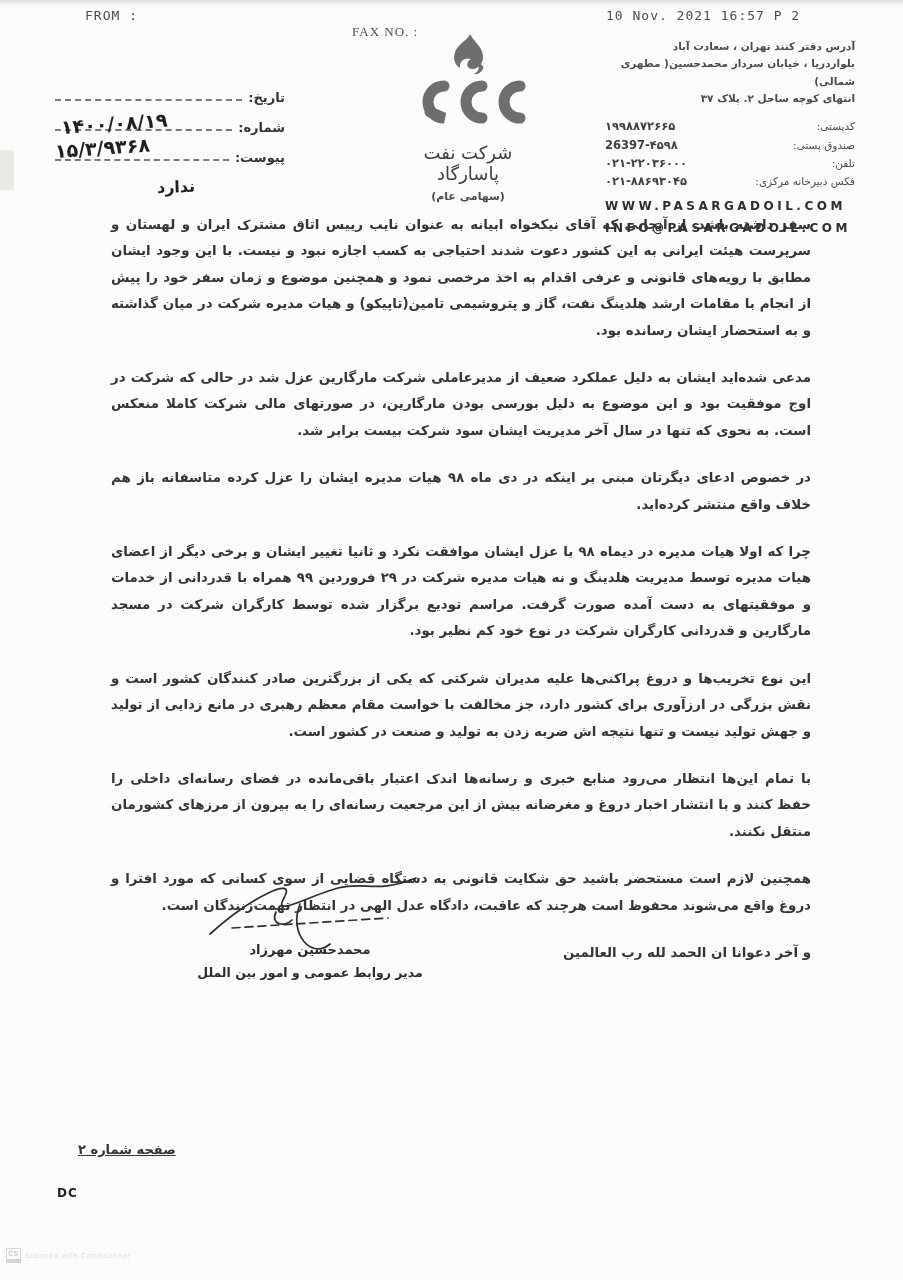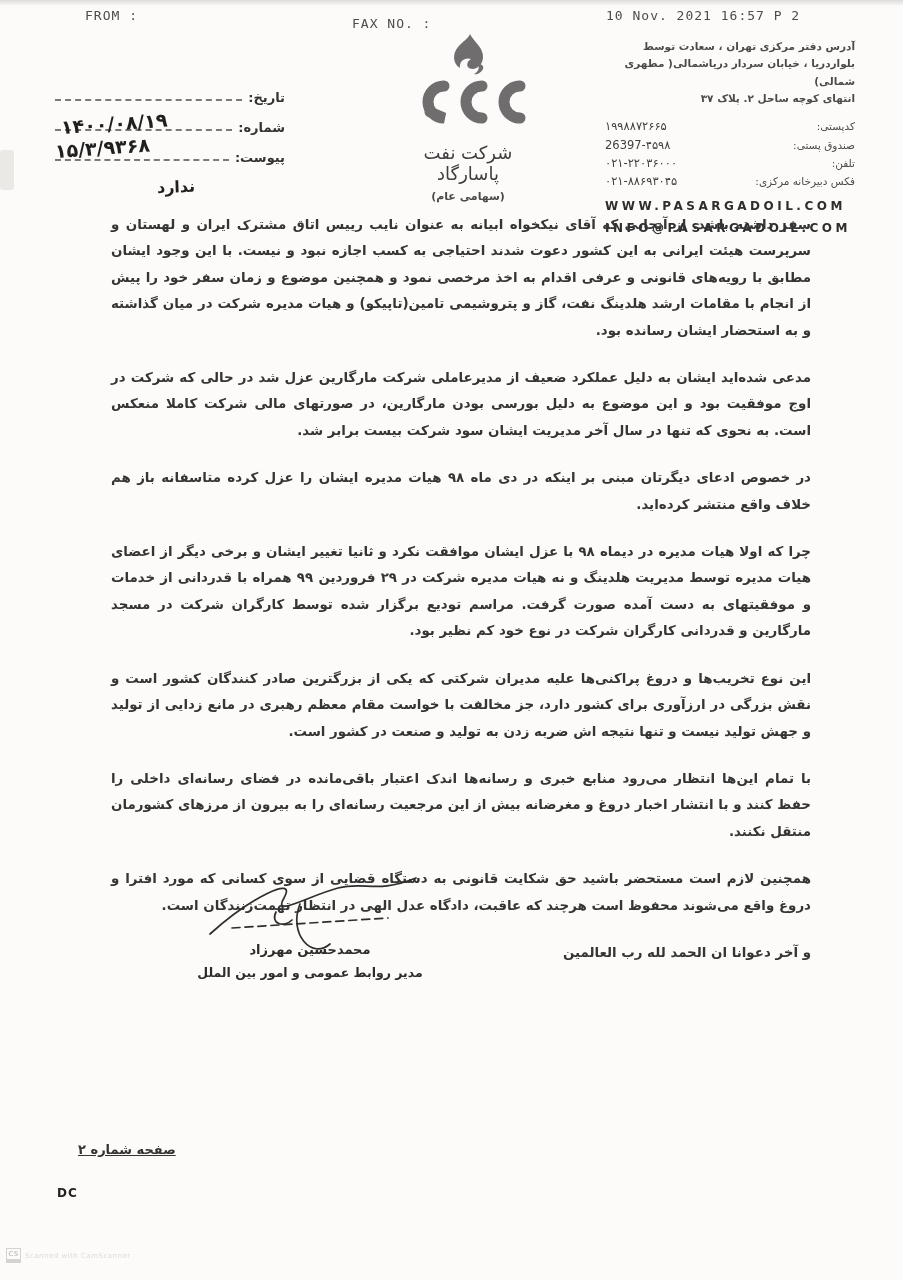--- a/index.html
+++ b/index.html
@@ -7,34 +7,34 @@
     position:relative;width:903px;height:1280px;margin:0 auto;
     background:#fcfbf9;overflow:hidden;
     font-family:"DejaVu Sans",sans-serif;color:#3a3a3a;
   }
   .page::before{content:"";position:absolute;left:0;top:0;right:0;height:6px;
     background:linear-gradient(#dcdcdc,rgba(250,250,248,0));}
   
   .fax-header{position:absolute;top:8px;left:0;width:100%;height:24px;
     font-family:"DejaVu Sans Mono",monospace;font-size:13px;color:#4c4c4c;letter-spacing:1px;}
   .fax-from{position:absolute;left:85px;top:0;}
-  .fax-no{position:absolute;left:352px;top:8px;}
+  .fax-no{position:absolute;left:352px;top:16px;font-family:Liberation Serif, serif;}
   .fax-time{position:absolute;left:606px;top:0;}
   
   .logo-wrap{position:absolute;left:398px;top:34px;width:140px;text-align:center;}
   .logo-svg{display:block;margin:0 auto;}
   .company-name{direction:rtl;font-size:18px;font-weight:normal;color:#3f3d3e;margin-top:4px;letter-spacing:.5px;}
   .company-type{direction:rtl;font-size:11px;font-weight:bold;color:#4a4a4a;margin-top:6px;}
   
   .lh-right{position:absolute;right:48px;top:38px;width:250px;direction:rtl;text-align:right;}
   .addr-line{font-size:10.5px;font-weight:bold;color:#4b4b4b;line-height:1.65;}
   .contact-rows{margin-top:10px;}
   .contact-row{display:flex;direction:rtl;justify-content:space-between;align-items:baseline;line-height:1.6;}
   .contact-label{font-size:10.5px;font-weight:normal;color:#4b4b4b;}
-  .contact-value{font-size:11.5px;font-weight:normal;color:#3f3f3f;direction:ltr;unicode-bidi:bidi-override;letter-spacing:1px;}
+  .contact-value{font-size:11.5px;font-weight:bold;color:#3f3f3f;direction:ltr;unicode-bidi:bidi-override;letter-spacing:1px;}
   .web-line{margin-top:8px;font-size:12px;font-weight:bold;color:#2e2e2e;letter-spacing:3.5px;direction:ltr;text-align:left;}
   
   .meta-block{position:absolute;left:55px;top:82px;width:230px;}
   .meta-row{position:relative;display:flex;direction:rtl;align-items:center;gap:6px;height:30px;}
   .meta-label{font-size:13px;font-weight:bold;color:#333;white-space:nowrap;}
   .dash-line{flex:1;border-bottom:2px dashed #4e4e4e;opacity:.75;margin-top:6px;}
   .handwrite{font-size:19px;font-weight:bold;color:#1f1f1f;letter-spacing:2px;
     direction:ltr;unicode-bidi:bidi-override;transform:rotate(-4deg);transform-origin:left center;}
   .hw-number{position:absolute;left:6px;top:4px;}
   .hw-attach{position:absolute;left:0;top:-2px;}
@@ -82,22 +82,22 @@
         <path d="M36 52 A15 15 0 1 0 36 84 L22 78"></path>
         <path d="M74 52 A15 15 0 1 0 74 84"></path>
         <path d="M112 52 A15 15 0 1 0 112 84"></path>
       </g>
     </svg>
     <div class="company-name">شرکت نفت پاسارگاد</div>
     <div class="company-type">(سهامی عام)</div>
   </div>
 
   <div class="lh-right">
-    <div class="addr-line">آدرس دفتر مرکزی تهران ، سعادت توسط</div>
-    <div class="addr-line">بلواردریا ، خیابان سردار دریاشمالی( مطهری شمالی)</div>
+    <div class="addr-line">آدرس دفتر کنند تهران ، سعادت آباد</div>
+    <div class="addr-line">بلواردریا ، خیابان سردار محمدحسین( مطهری شمالی)</div>
     <div class="addr-line">انتهای کوچه ساحل ۲. پلاک ۳۷</div>
     <div class="contact-rows">
       <div class="contact-row">
         <span class="contact-label">کدپستی:</span>
         <span class="contact-value">۱۹۹۸۸۷۲۶۶۵</span>
       </div>
       <div class="contact-row">
         <span class="contact-label">صندوق پستی:</span>
         <span class="contact-value">26397-۴۵۹۸</span>
       </div>

